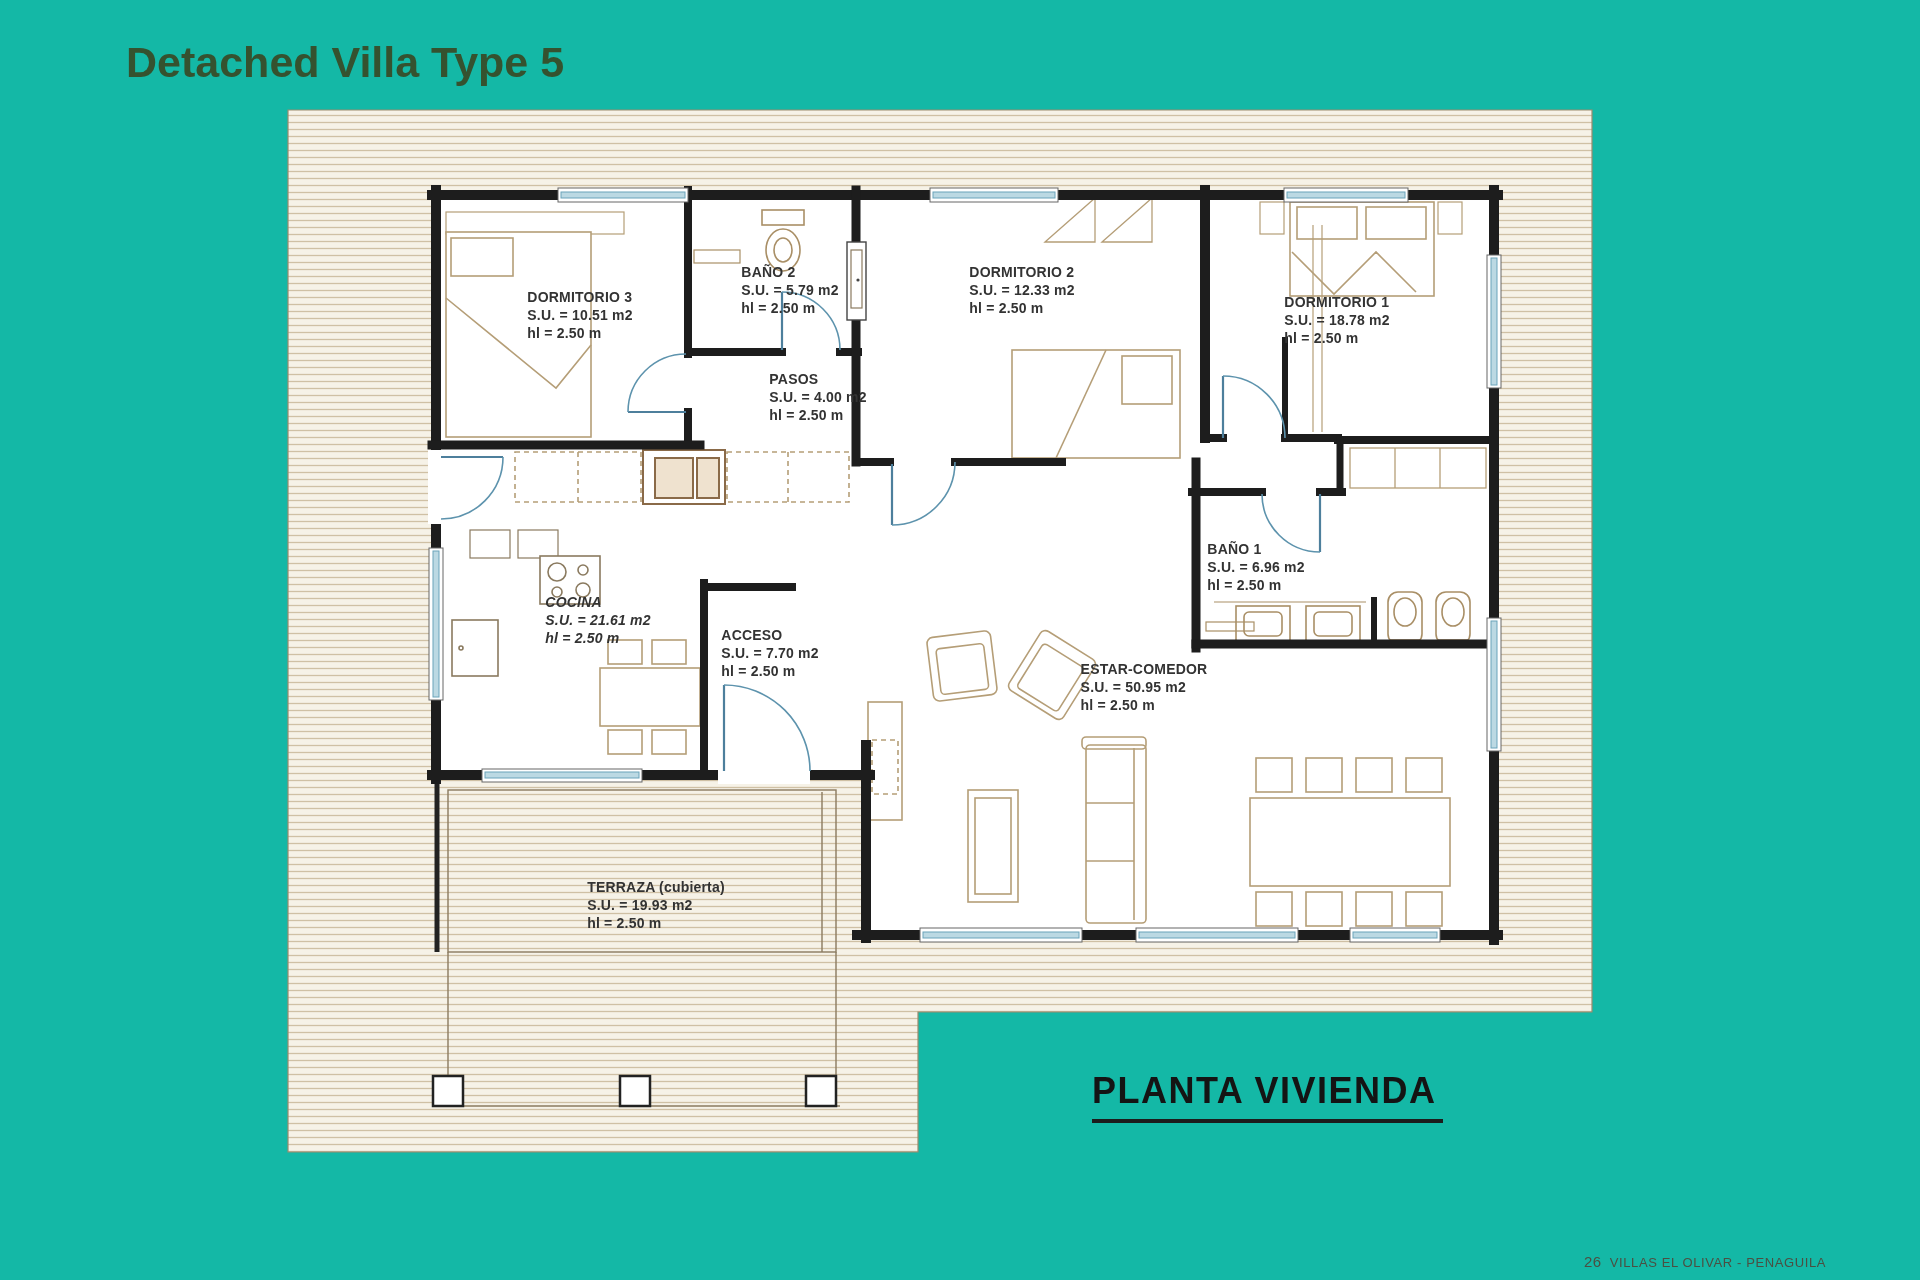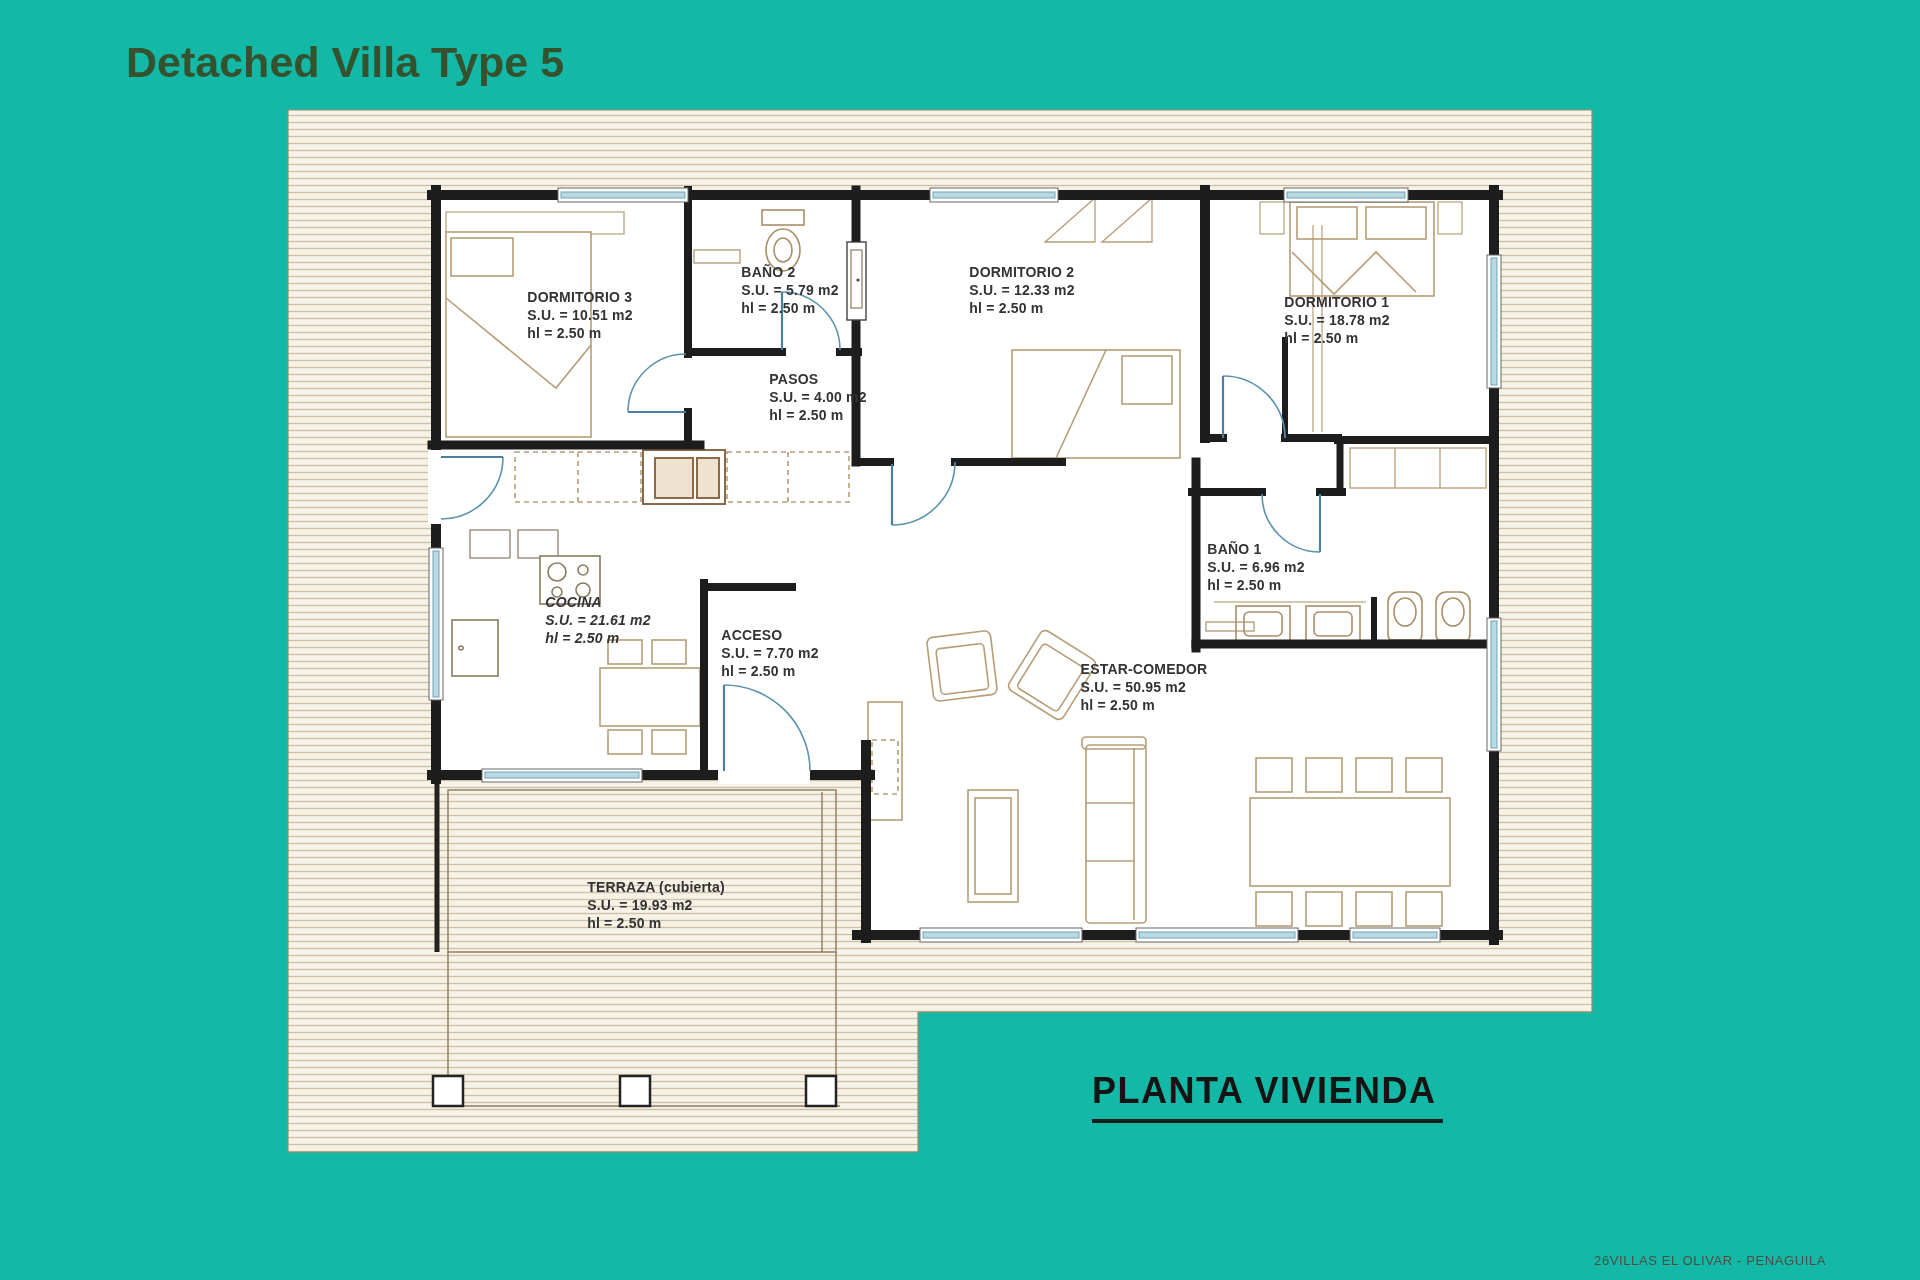--- a/index.html
+++ b/index.html
@@ -9,21 +9,21 @@
               color:#35522f;letter-spacing:0px;white-space:nowrap;}
   .plan-svg{position:absolute;left:0;top:0;}
   .room-label{position:absolute;transform:translateX(-50%);text-align:left;
               color:#333;font-size:14px;font-weight:700;line-height:18px;
               letter-spacing:.2px;white-space:nowrap;}
   .plan-caption{position:absolute;left:1092px;top:1070px;font-size:36px;font-weight:700;
                 color:#141414;letter-spacing:1.5px;border-bottom:4px solid #1c1c1c;
                 padding:0 6px 7px 0;white-space:nowrap;}
   .page-footer{position:absolute;top:1253px;right:94px;color:#4b4f42;
                font-size:13px;letter-spacing:.6px;white-space:nowrap;}
-  .page-footer .pagenum{font-size:13px;margin-right:0;}
+  .page-footer .pagenum{font-size:15px;margin-right:8px;}
 </style>
 </head>
 <body>
 
 <div class="canvas">
 
   <div class="page-title">Detached Villa Type 5</div>
 
   <svg class="plan-svg" width="1920" height="1280" viewBox="0 0 1920 1280">
     <defs>

